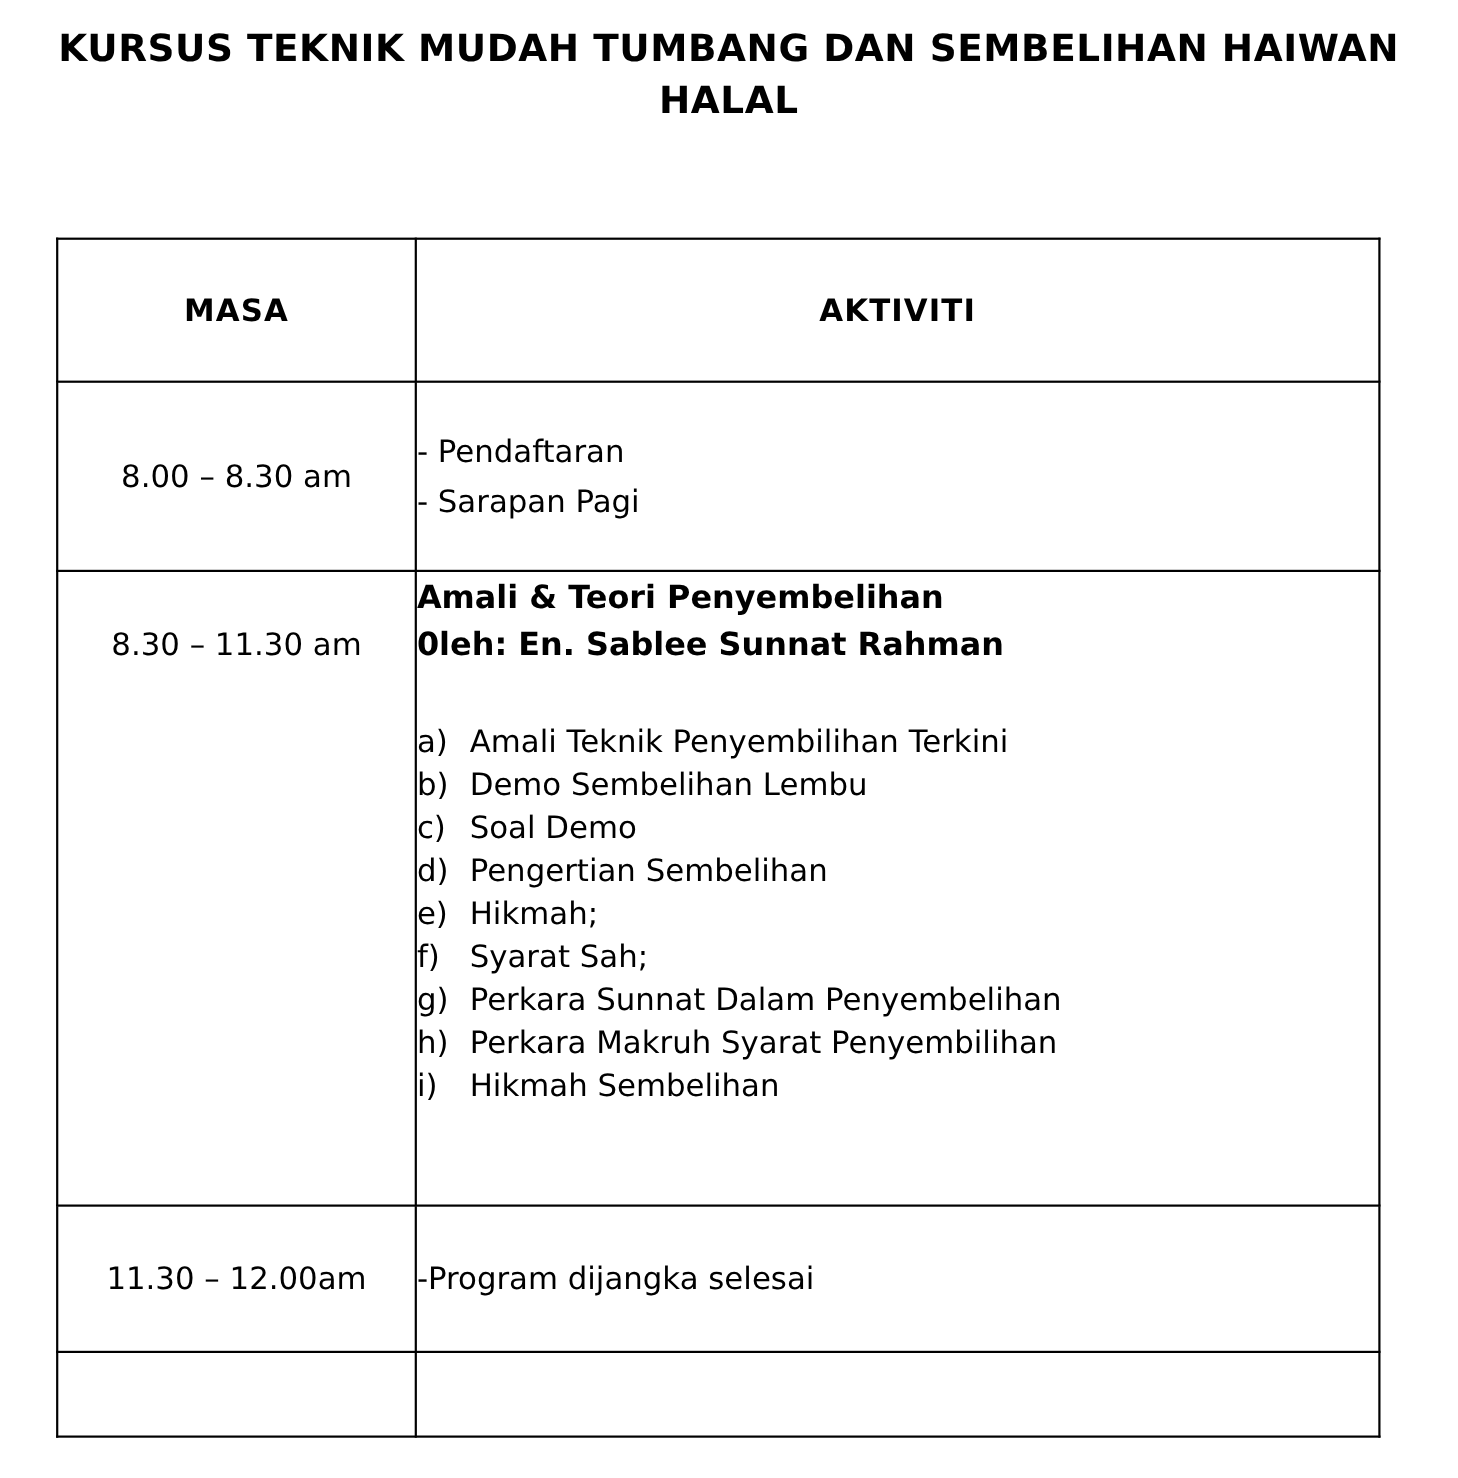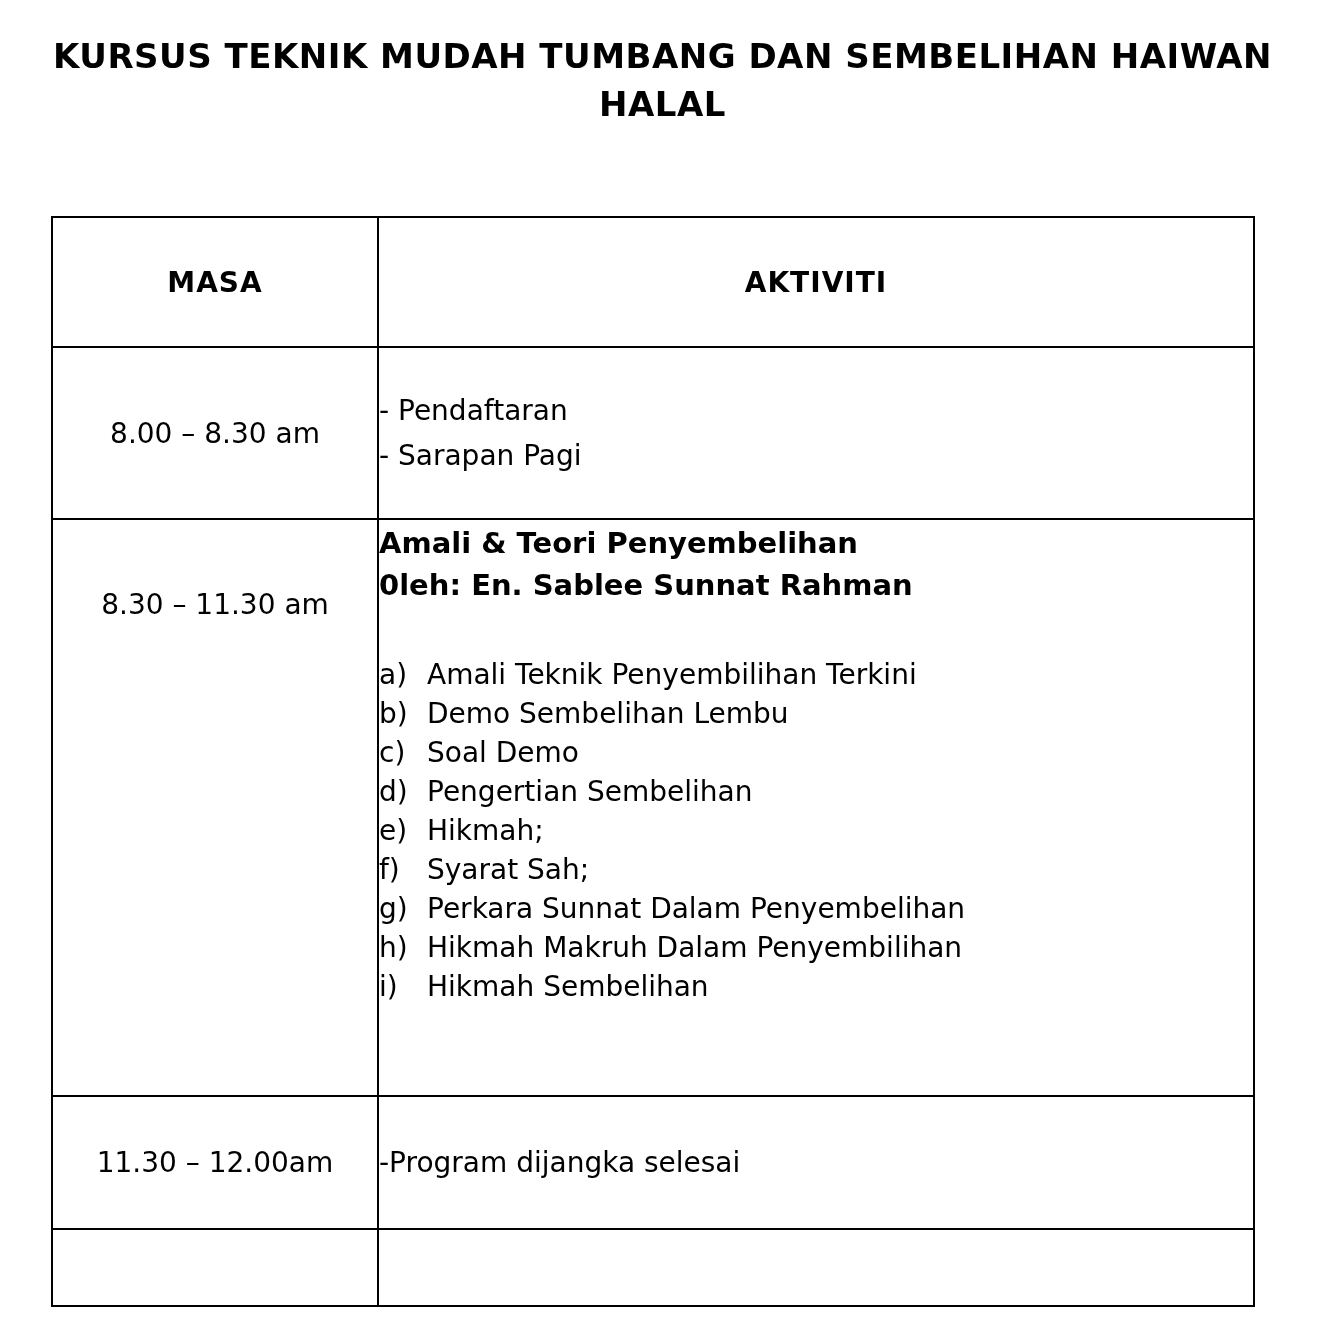--- a/index.html
+++ b/index.html
@@ -9,21 +9,21 @@
   }
   body {
     position: relative;
     width: 1325px; height: 1344px;
     font-family: "DejaVu Sans", "Liberation Sans", sans-serif;
     color: #000000;
   }
 
   .doc-title {
     position: absolute;
-    top: 32px; left: 0;
+    top: 20px; left: 0;
     width: 100%;
     text-align: center;
     font-weight: bold;
     font-size: 34px;
     line-height: 48px;
     letter-spacing: 0.5px;
   }
 
   table.schedule {
     position: absolute;
@@ -54,21 +54,21 @@
     font-weight: bold;
     text-align: center;
     letter-spacing: 1px;
   }
 
   td.time-cell {
     text-align: center;
   }
   td.time-cell.top-align {
     vertical-align: top;
-    padding-top: 65px;
+    padding-top: 46px;
     line-height: 40px;
     margin-left: 12px;
   }
 
   td.activity-cell {
     text-align: left;
     padding-left: 13px;
     padding-right: 8px;
   }
   td.activity-cell.top-align {
@@ -155,21 +155,21 @@
         <div class="list-item">
           <span class="list-marker">f)</span>
           <span class="list-text">Syarat Sah;</span>
         </div>
         <div class="list-item">
           <span class="list-marker">g)</span>
           <span class="list-text">Perkara Sunnat Dalam Penyembelihan</span>
         </div>
         <div class="list-item">
           <span class="list-marker">h)</span>
-          <span class="list-text">Hikmah Makruh Dalam Penyembilihan</span>
+          <span class="list-text">Perkara Makruh Syarat Penyembilihan</span>
         </div>
         <div class="list-item">
           <span class="list-marker">i)</span>
           <span class="list-text">Hikmah Sembelihan</span>
         </div>
       </div>
     </td>
   </tr>
 
   <tr class="r-three">

